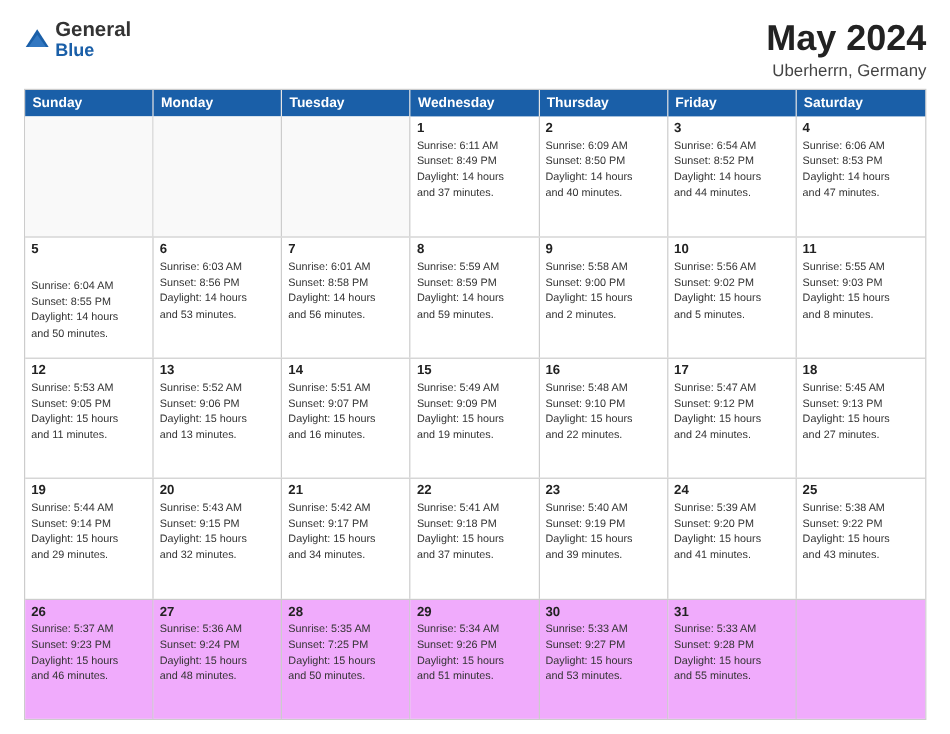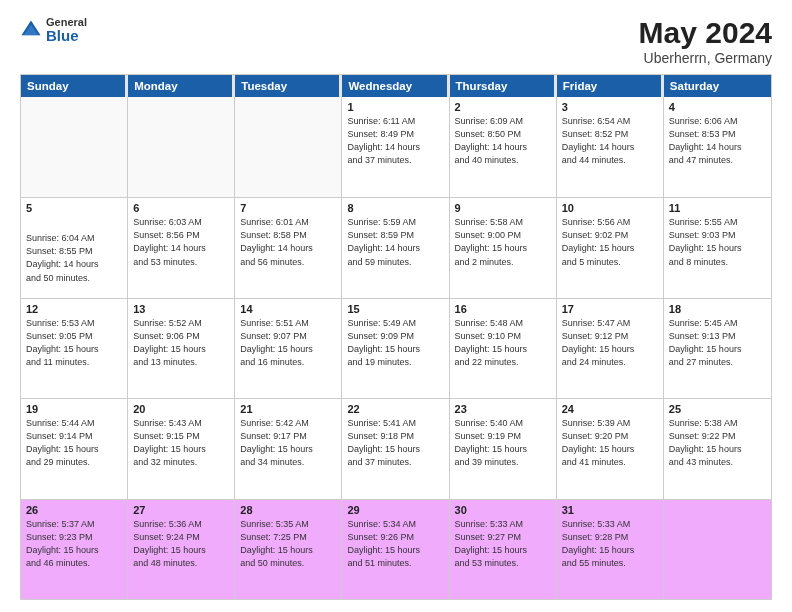--- a/index.html
+++ b/index.html
@@ -27,21 +27,21 @@
       display: flex;
       align-items: center;
       gap: 4px;
     }
     .logo-text {
       display: flex;
       flex-direction: column;
       line-height: 1.1;
     }
     .logo-general {
-      font-size: 11px;
+      font-size: 17px;
       font-weight: bold;
       color: #333;
     }
     .logo-blue {
       font-size: 15px;
       font-weight: bold;
       color: #1a5fa8;
     }
     .logo-icon {
       width: 22px;
@@ -69,21 +69,21 @@
       display: grid;
       grid-template-columns: repeat(7, 1fr);
       background: #1a5fa8;
     }
     .cal-header-cell {
       color: #fff;
       font-size: 11.5px;
       font-weight: bold;
       padding: 5px 6px;
       text-align: left;
-      border-right: 3px solid #e5e5e5;
+      border-right: 1px solid #e5e5e5;
     }
     .cal-header-cell:last-child { border-right: none; }
     .cal-body {
       flex: 1;
       display: grid;
       grid-template-rows: repeat(5, 1fr);
     }
     .cal-week {
       display: grid;
       grid-template-columns: repeat(7, 1fr);

